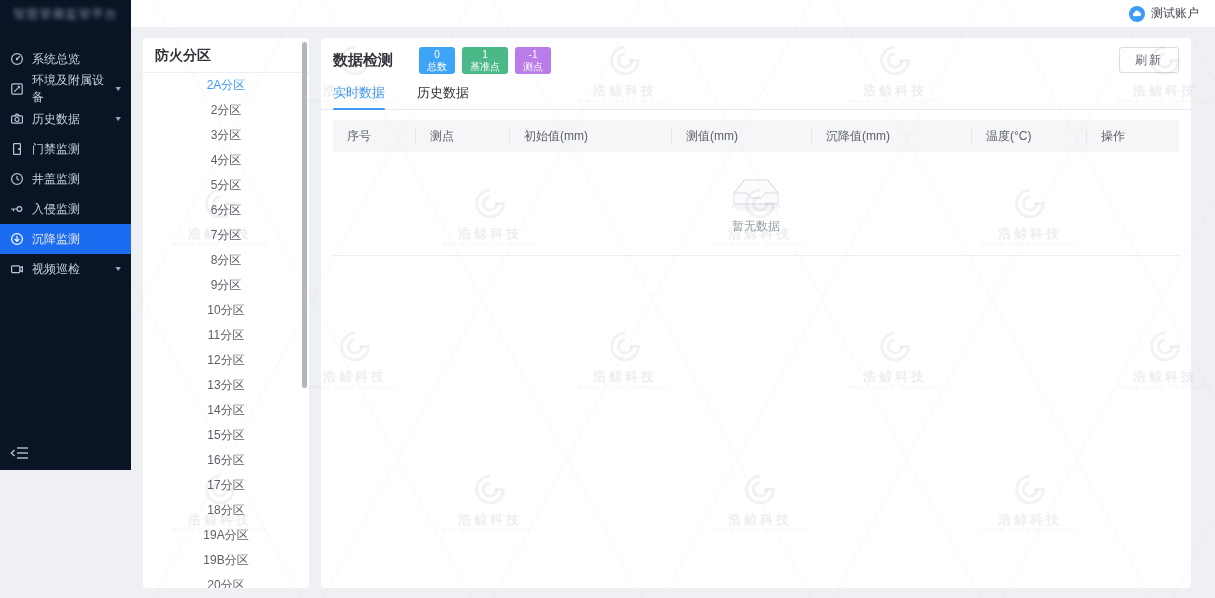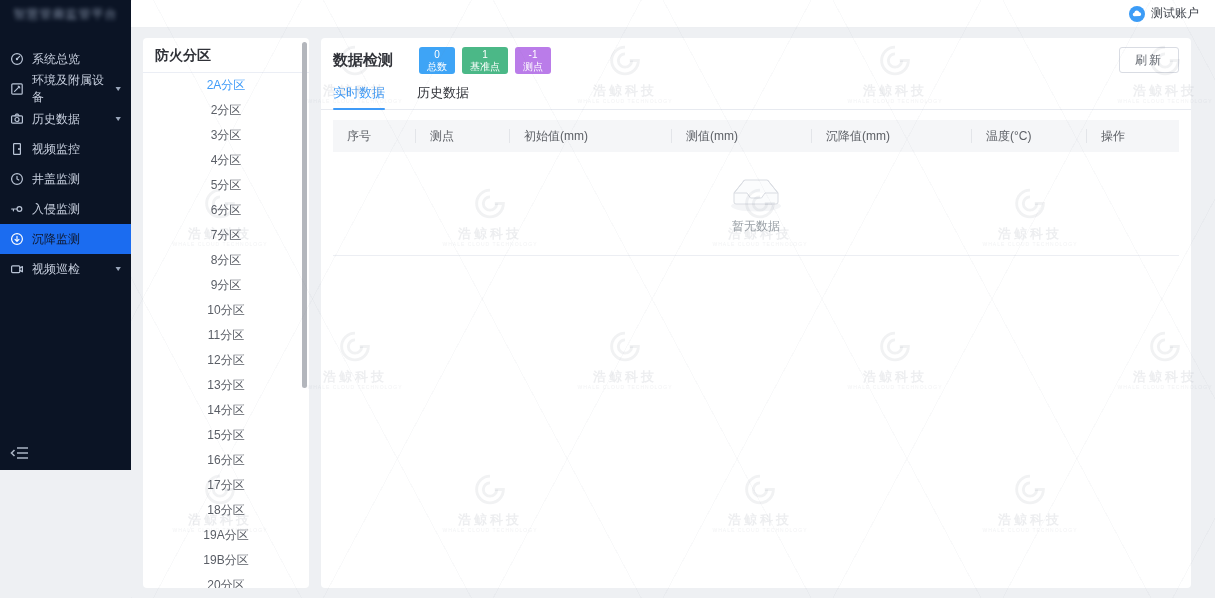--- a/index.html
+++ b/index.html
@@ -8,21 +8,21 @@
 
   
   .sidebar { position:absolute; left:0; top:0; width:131px; height:470px; background:#0b1425; z-index:10;font-family:Liberation Mono, monospace; }
   .brand { height:30px; line-height:30px; text-align:center; color:#93a0b6; font-size:12px; letter-spacing:1px;
            filter:blur(2.3px); opacity:.9; white-space:nowrap; overflow:hidden; }
   .menu { position:absolute; top:44px; left:0; right:0; }
   .menu-item { height:30px; display:flex; align-items:center; padding:0 10px 0 10px; color:#c6cedd;
                font-size:12px; cursor:pointer; position:relative; }
   .menu-item .mi-icon { width:14px; height:14px; margin-right:8px; display:flex; align-items:center; color:#b9c4d6; flex:0 0 14px; }
   .menu-item .mi-icon svg { width:14px; height:14px; }
-  .menu-item.active { background:#1b6cf0; color:#0f172a; }
+  .menu-item.active { background:#1b6cf0; color:#e5e5e5; }
   .menu-item.active .mi-icon { color:#ffffff; }
   .menu-item .chev { margin-left:auto; color:#9aa6ba; font-size:9px; transform:scaleY(.8); }
   .collapse-btn { position:absolute; left:10px; bottom:9px; width:20px; height:16px; color:#aab4c4; cursor:pointer; }
 
   
   .topbar { position:absolute; left:131px; top:0; width:1084px; height:28px; background:#ffffff;
             border-bottom:1px solid #edeff2; display:flex; align-items:center; justify-content:flex-end; padding:0 16px; z-index:6; }
   .account { display:flex; align-items:center; gap:6px; font-size:12px; color:#3a3f47; cursor:pointer; }
   .avatar { width:16px; height:16px; }
 
@@ -106,21 +106,21 @@
         <span>历史数据</span>
         <span class="chev">▼</span>
       </div>
       <div class="menu-item">
         <span class="mi-icon">
           <svg viewBox="0 0 14 14" fill="none" stroke="currentColor" stroke-width="1.2" stroke-linecap="round" stroke-linejoin="round">
             <rect x="3.6" y="1.6" width="6.8" height="10.8" rx="0.6"></rect>
             <circle cx="9" cy="7" r="0.5"></circle>
           </svg>
         </span>
-        <span>视频监控</span>
+        <span>门禁监测</span>
       </div>
       <div class="menu-item">
         <span class="mi-icon">
           <svg viewBox="0 0 14 14" fill="none" stroke="currentColor" stroke-width="1.2" stroke-linecap="round" stroke-linejoin="round">
             <circle cx="7" cy="7" r="5.4"></circle>
             <path d="M7 4.4 V7 L8.8 8"></path>
           </svg>
         </span>
         <span>井盖监测</span>
       </div>

